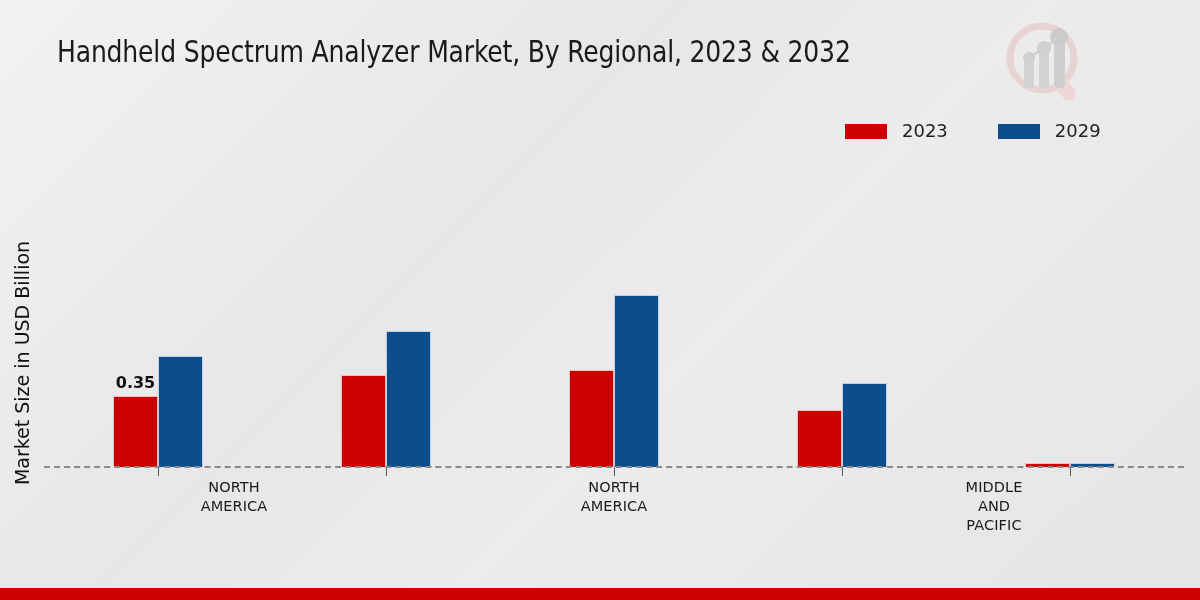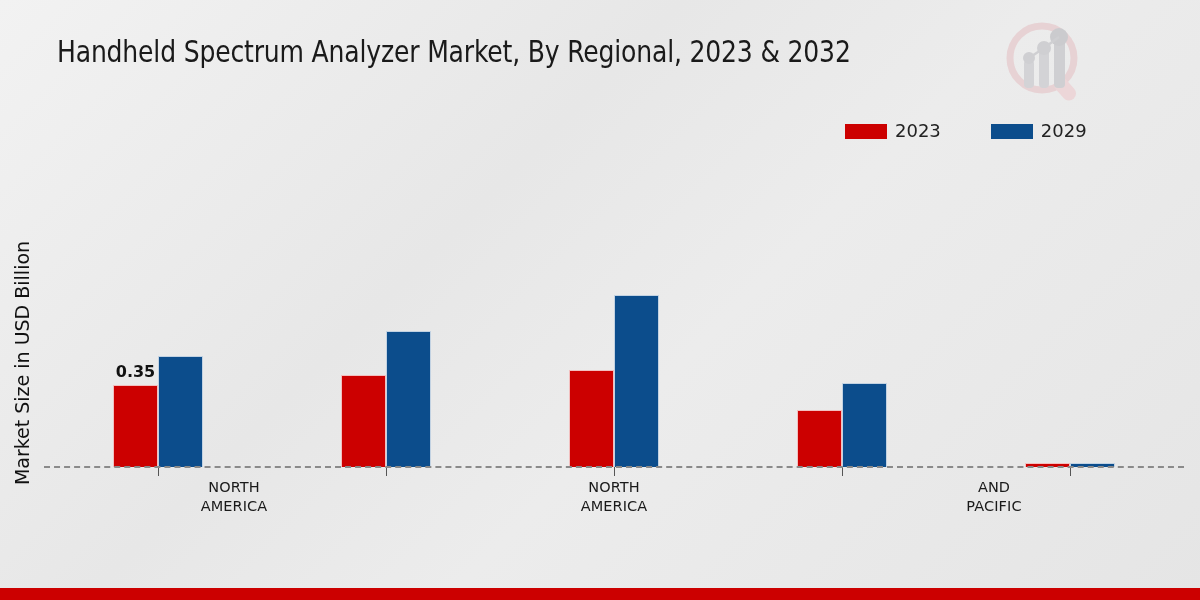--- a/index.html
+++ b/index.html
@@ -28,21 +28,21 @@
     letter-spacing:-0.2px;white-space:nowrap;
     font-family:"DejaVu Sans Condensed","Liberation Sans",sans-serif;
     transform:scaleX(0.93);transform-origin:left center;
   }
 
   
   .legend{
     position:absolute;left:845px;top:122px;
     display:flex;align-items:center;gap:50px;
   }
-  .legend-item{display:flex;align-items:center;gap:8px;}
+  .legend-item{display:flex;align-items:center;gap:15px;}
   .legend-swatch{width:42px;height:15px;display:block;}
   .legend-label{font-size:18px;color:#222;line-height:1;}
 
   
   .ylabel{
     position:absolute;left:-158px;top:352px;width:360px;
     text-align:center;
     transform:rotate(-90deg);
     font-size:19px;color:#111;white-space:nowrap;
   }
@@ -126,21 +126,21 @@
       <span class="legend-swatch" style="background:#0c4d8c"></span>
       <span class="legend-label">2029</span>
     </div>
   </div>
 
   <div class="ylabel">Market Size in USD Billion</div>
 
   <div class="groups">
 
     <div class="group">
-      <div class="bar red" style="height:82px">
+      <div class="bar red" style="height:71px">
         <span class="bar-value">0.35</span>
       </div>
       <div class="bar blue" style="height:111px"></div>
       <div class="tick"></div>
     </div>
 
     <div class="group">
       <div class="bar red" style="height:92px"></div>
       <div class="bar blue" style="height:136px"></div>
       <div class="tick"></div>
@@ -171,20 +171,21 @@
   <div class="xlabels">
     <div class="xlabel">
       <span>NORTH</span>
       <span>AMERICA</span>
     </div>
     <div class="xlabel">
       <span>NORTH</span>
       <span>AMERICA</span>
     </div>
     <div class="xlabel">
+      <span>MIDDLE</span>
       <span>AND</span>
       <span>PACIFIC</span>
     </div>
   </div>
 
   <div class="footer-bar"></div>
 
 </div>
 
 </body></html>

